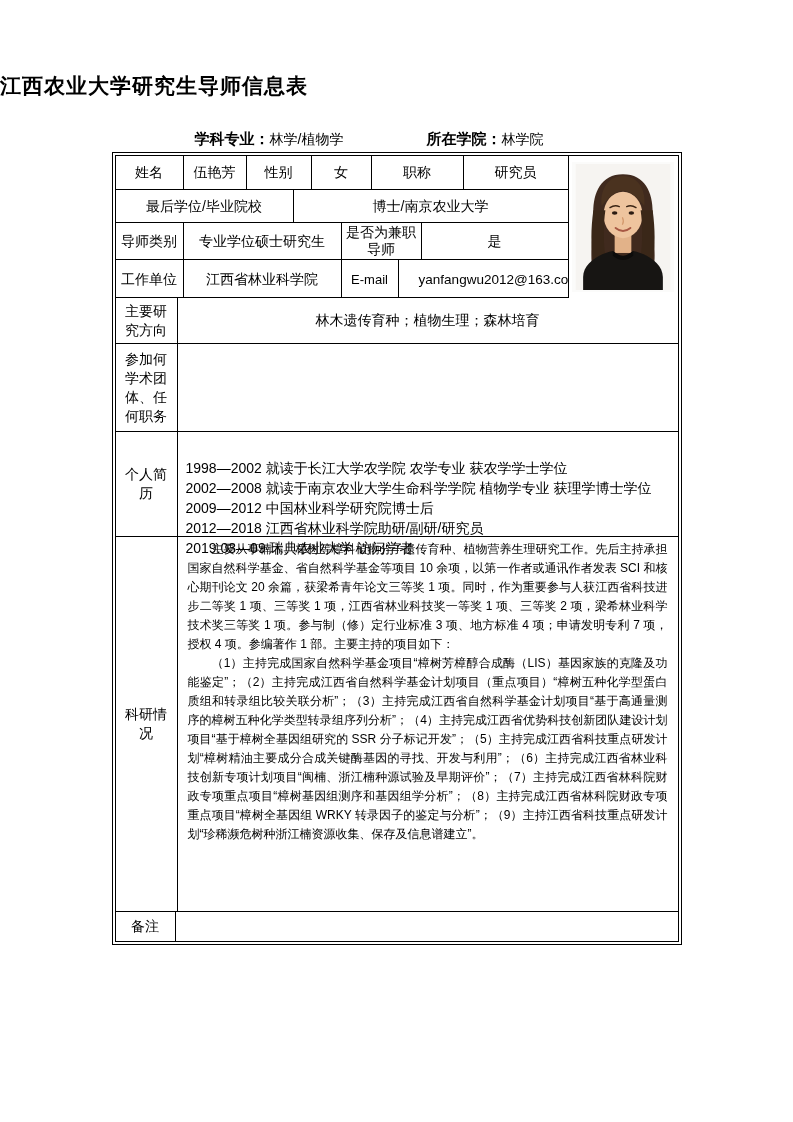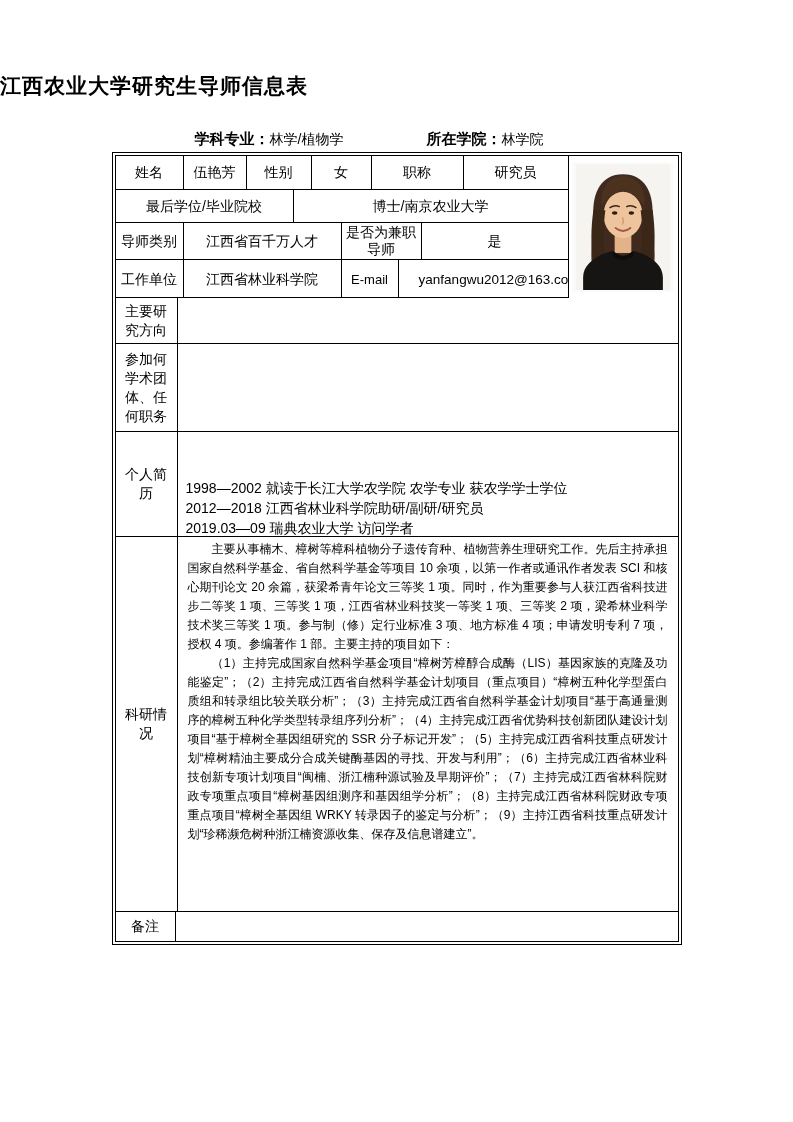--- a/index.html
+++ b/index.html
@@ -129,21 +129,21 @@
           <div class="c w60">女</div>
           <div class="c w92">职称</div>
           <div class="c w104 last">研究员</div>
         </div>
         <div class="r r2">
           <div class="c w178">最后学位/毕业院校</div>
           <div class="c w274 last">博士/南京农业大学</div>
         </div>
         <div class="r r3">
           <div class="c w68">导师类别</div>
-          <div class="c w158">江西省百千万人才</div>
+          <div class="c w158">专业学位硕士研究生</div>
           <div class="c w80">是否为兼职导师</div>
           <div class="c w146 last">是</div>
         </div>
         <div class="r r4">
           <div class="c w68">工作单位</div>
           <div class="c w158">江西省林业科学院</div>
           <div class="c w57 email-label">E-mail</div>
           <div class="c w169 last email-value">yanfangwu2012@163.com</div>
         </div>
       </div>
@@ -176,30 +176,35 @@
 
           <path d="M12 138 L12 124 C12 109 29 99 44 96 L55 103 L66 96 C81 99 98 109 98 124 L98 138 Z" fill="#171513"></path>
 
           <path d="M44 96 Q55 106 66 96 L66 101 Q55 110 44 101 Z" fill="#0d0c0b"></path>
         </svg>
       </div>
     </div>
 
     <div class="wide-row h46">
       <div class="label-col">主要研究方向</div>
+      <div class="content-col">
+        <div class="center-text">林木遗传育种；植物生理；森林培育</div>
+      </div>
     </div>
 
     <div class="wide-row h88">
       <div class="label-col">参加何学术团体、任何职务</div>
     </div>
 
     <div class="wide-row h105">
       <div class="label-col">个人简历</div>
       <div class="content-col resume-lines">
         <div class="resume-line">1998—2002 就读于长江大学农学院 农学专业 获农学学士学位</div>
+        <div class="resume-line">2002—2008 就读于南京农业大学生命科学学院 植物学专业 获理学博士学位</div>
+        <div class="resume-line">2009—2012 中国林业科学研究院博士后</div>
         <div class="resume-line">2012—2018 江西省林业科学院助研/副研/研究员</div>
         <div class="resume-line">2019.03—09 瑞典农业大学 访问学者</div>
       </div>
     </div>
 
     <div class="wide-row h375">
       <div class="label-col">科研情况</div>
       <div class="content-col research-body">
         <div class="research-para">主要从事楠木、樟树等樟科植物分子遗传育种、植物营养生理研究工作。先后主持承担国家自然科学基金、省自然科学基金等项目 10 余项，以第一作者或通讯作者发表 SCI 和核心期刊论文 20 余篇，获梁希青年论文三等奖 1 项。同时，作为重要参与人获江西省科技进步二等奖 1 项、三等奖 1 项，江西省林业科技奖一等奖 1 项、三等奖 2 项，梁希林业科学技术奖三等奖 1 项。参与制（修）定行业标准 3 项、地方标准 4 项；申请发明专利 7 项，授权 4 项。参编著作 1 部。主要主持的项目如下：</div>
         <div class="research-para">（1）主持完成国家自然科学基金项目“樟树芳樟醇合成酶（LIS）基因家族的克隆及功能鉴定”；（2）主持完成江西省自然科学基金计划项目（重点项目）“樟树五种化学型蛋白质组和转录组比较关联分析”；（3）主持完成江西省自然科学基金计划项目“基于高通量测序的樟树五种化学类型转录组序列分析”；（4）主持完成江西省优势科技创新团队建设计划项目“基于樟树全基因组研究的 SSR 分子标记开发”；（5）主持完成江西省科技重点研发计划“樟树精油主要成分合成关键酶基因的寻找、开发与利用”；（6）主持完成江西省林业科技创新专项计划项目“闽楠、浙江楠种源试验及早期评价”；（7）主持完成江西省林科院财政专项重点项目“樟树基因组测序和基因组学分析”；（8）主持完成江西省林科院财政专项重点项目“樟树全基因组 WRKY 转录因子的鉴定与分析”；（9）主持江西省科技重点研发计划“珍稀濒危树种浙江楠资源收集、保存及信息谱建立”。</div>

